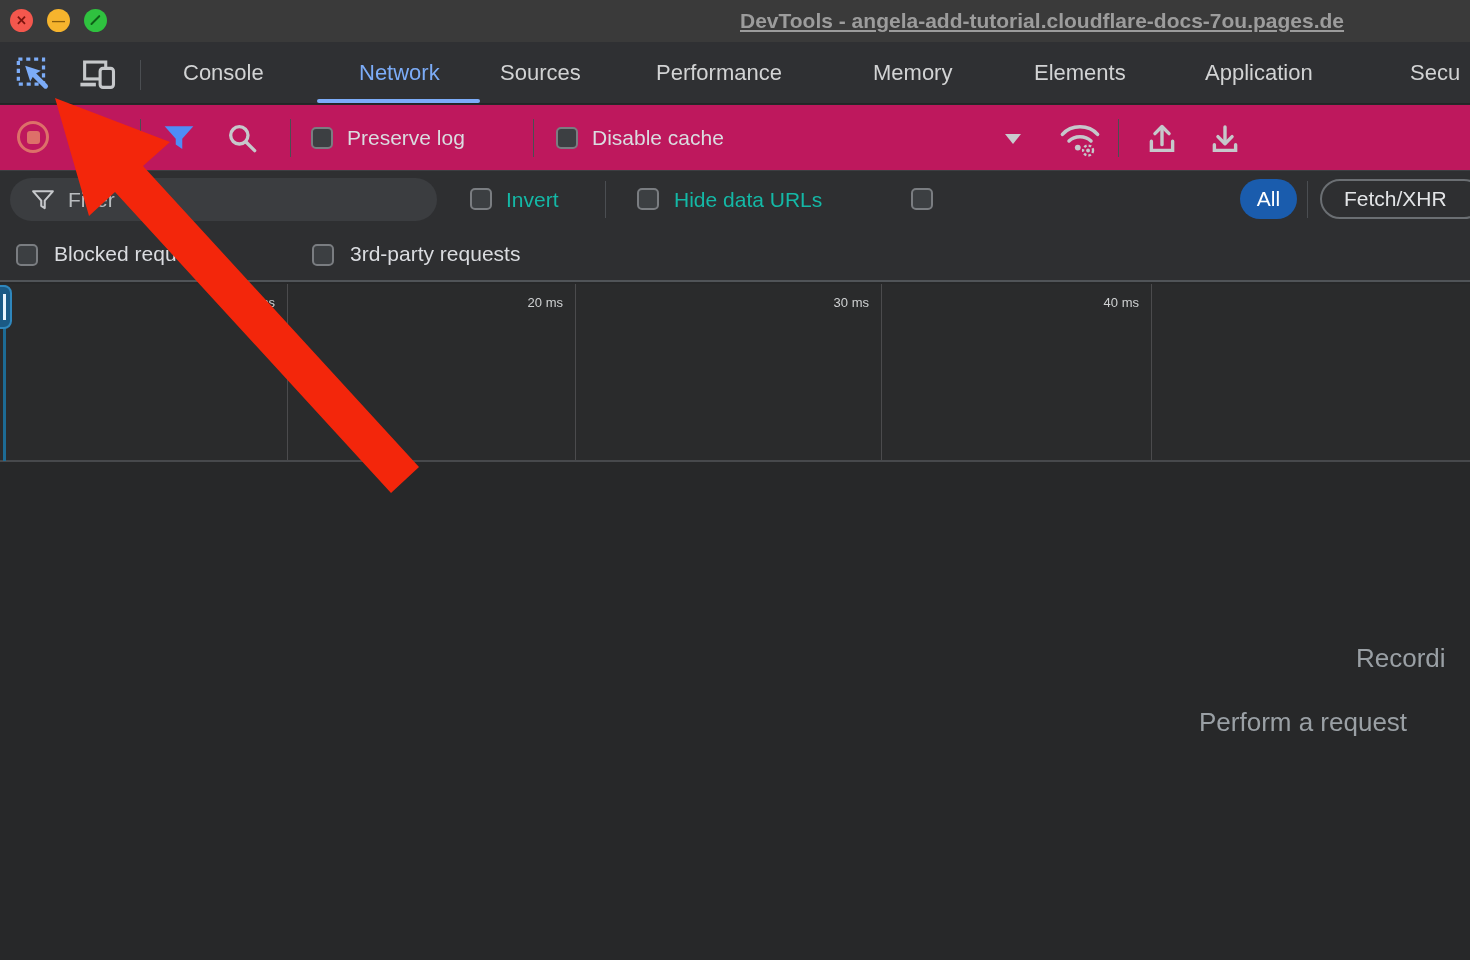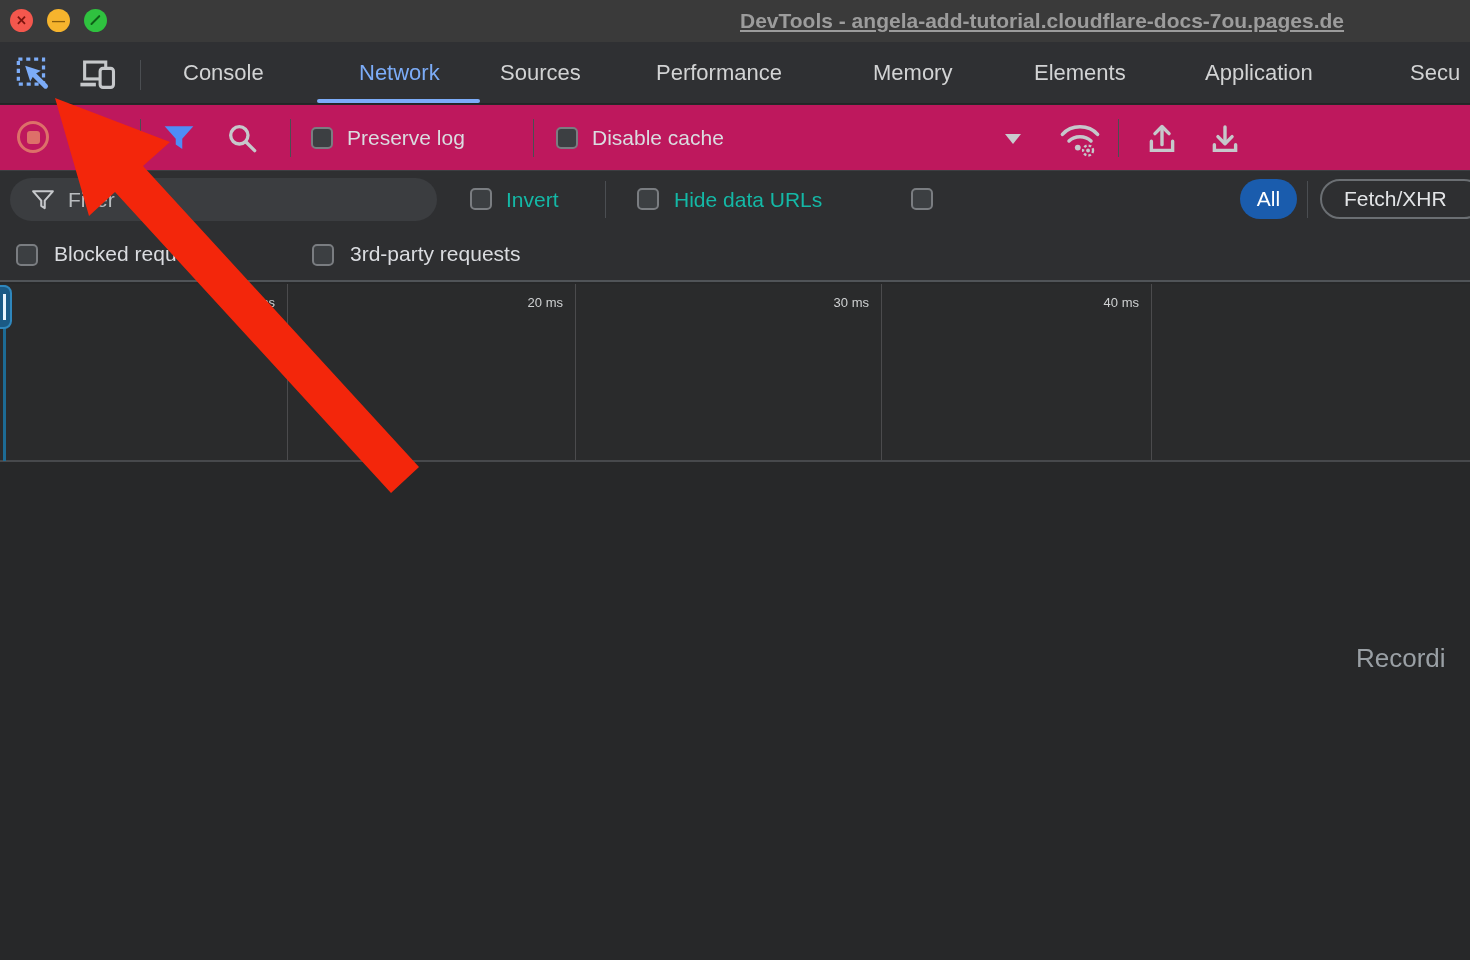--- a/index.html
+++ b/index.html
@@ -226,19 +226,20 @@
     <div class="ov-col" style="left:594px;"><span>30 ms</span></div>
     <div class="ov-col" style="left:864px;"><span>40 ms</span></div>
     <div class="ov-line"></div>
     <div class="ov-handle">
         <div class="grip"></div>
       </div>
   </div>
 
   <div class="main">
     <div class="empty-text" style="left:1356px; top:179px;">Recordi</div>
+    <div class="empty-text" style="left:1199px; top:243px;">Perform a request</div>
   </div>
 
   <svg class="arrow-overlay" viewBox="0 0 1470 960">
     <polygon points="55,98 170,142 143,166 419,467 391,493 115,192 89,216" fill="#f3260b"></polygon>
   </svg>
 
 </div>
 
 </body></html>

